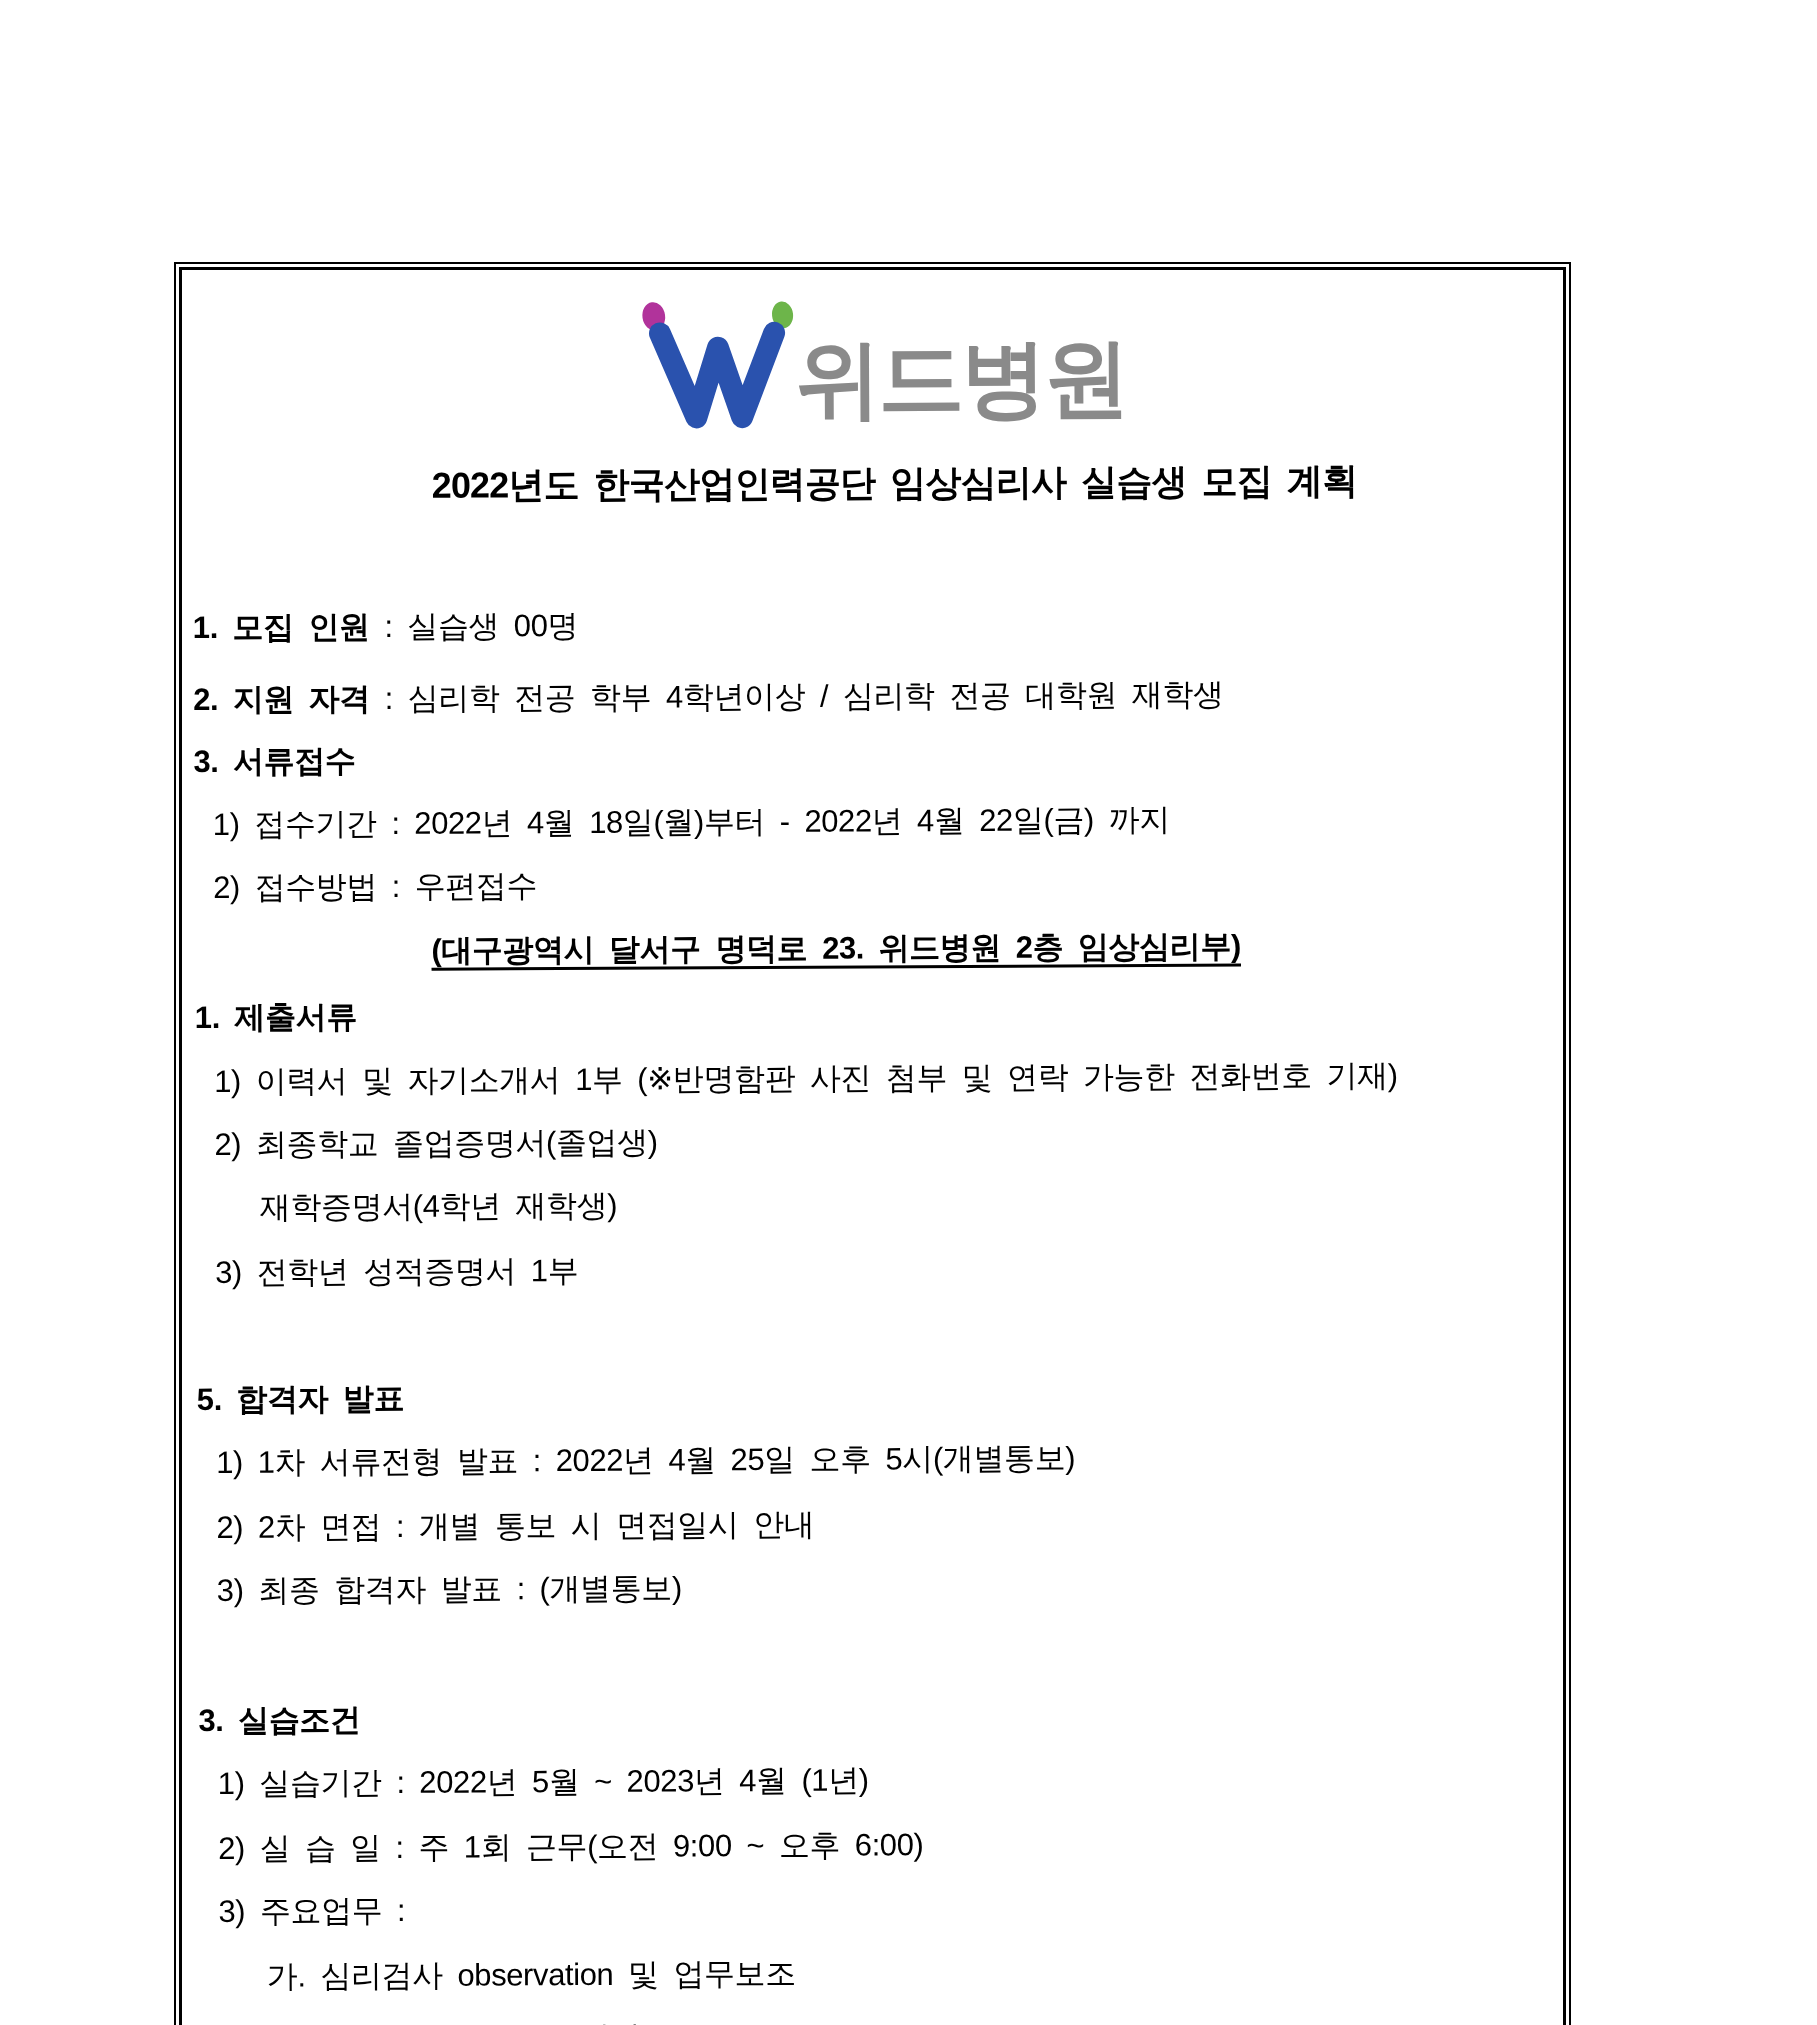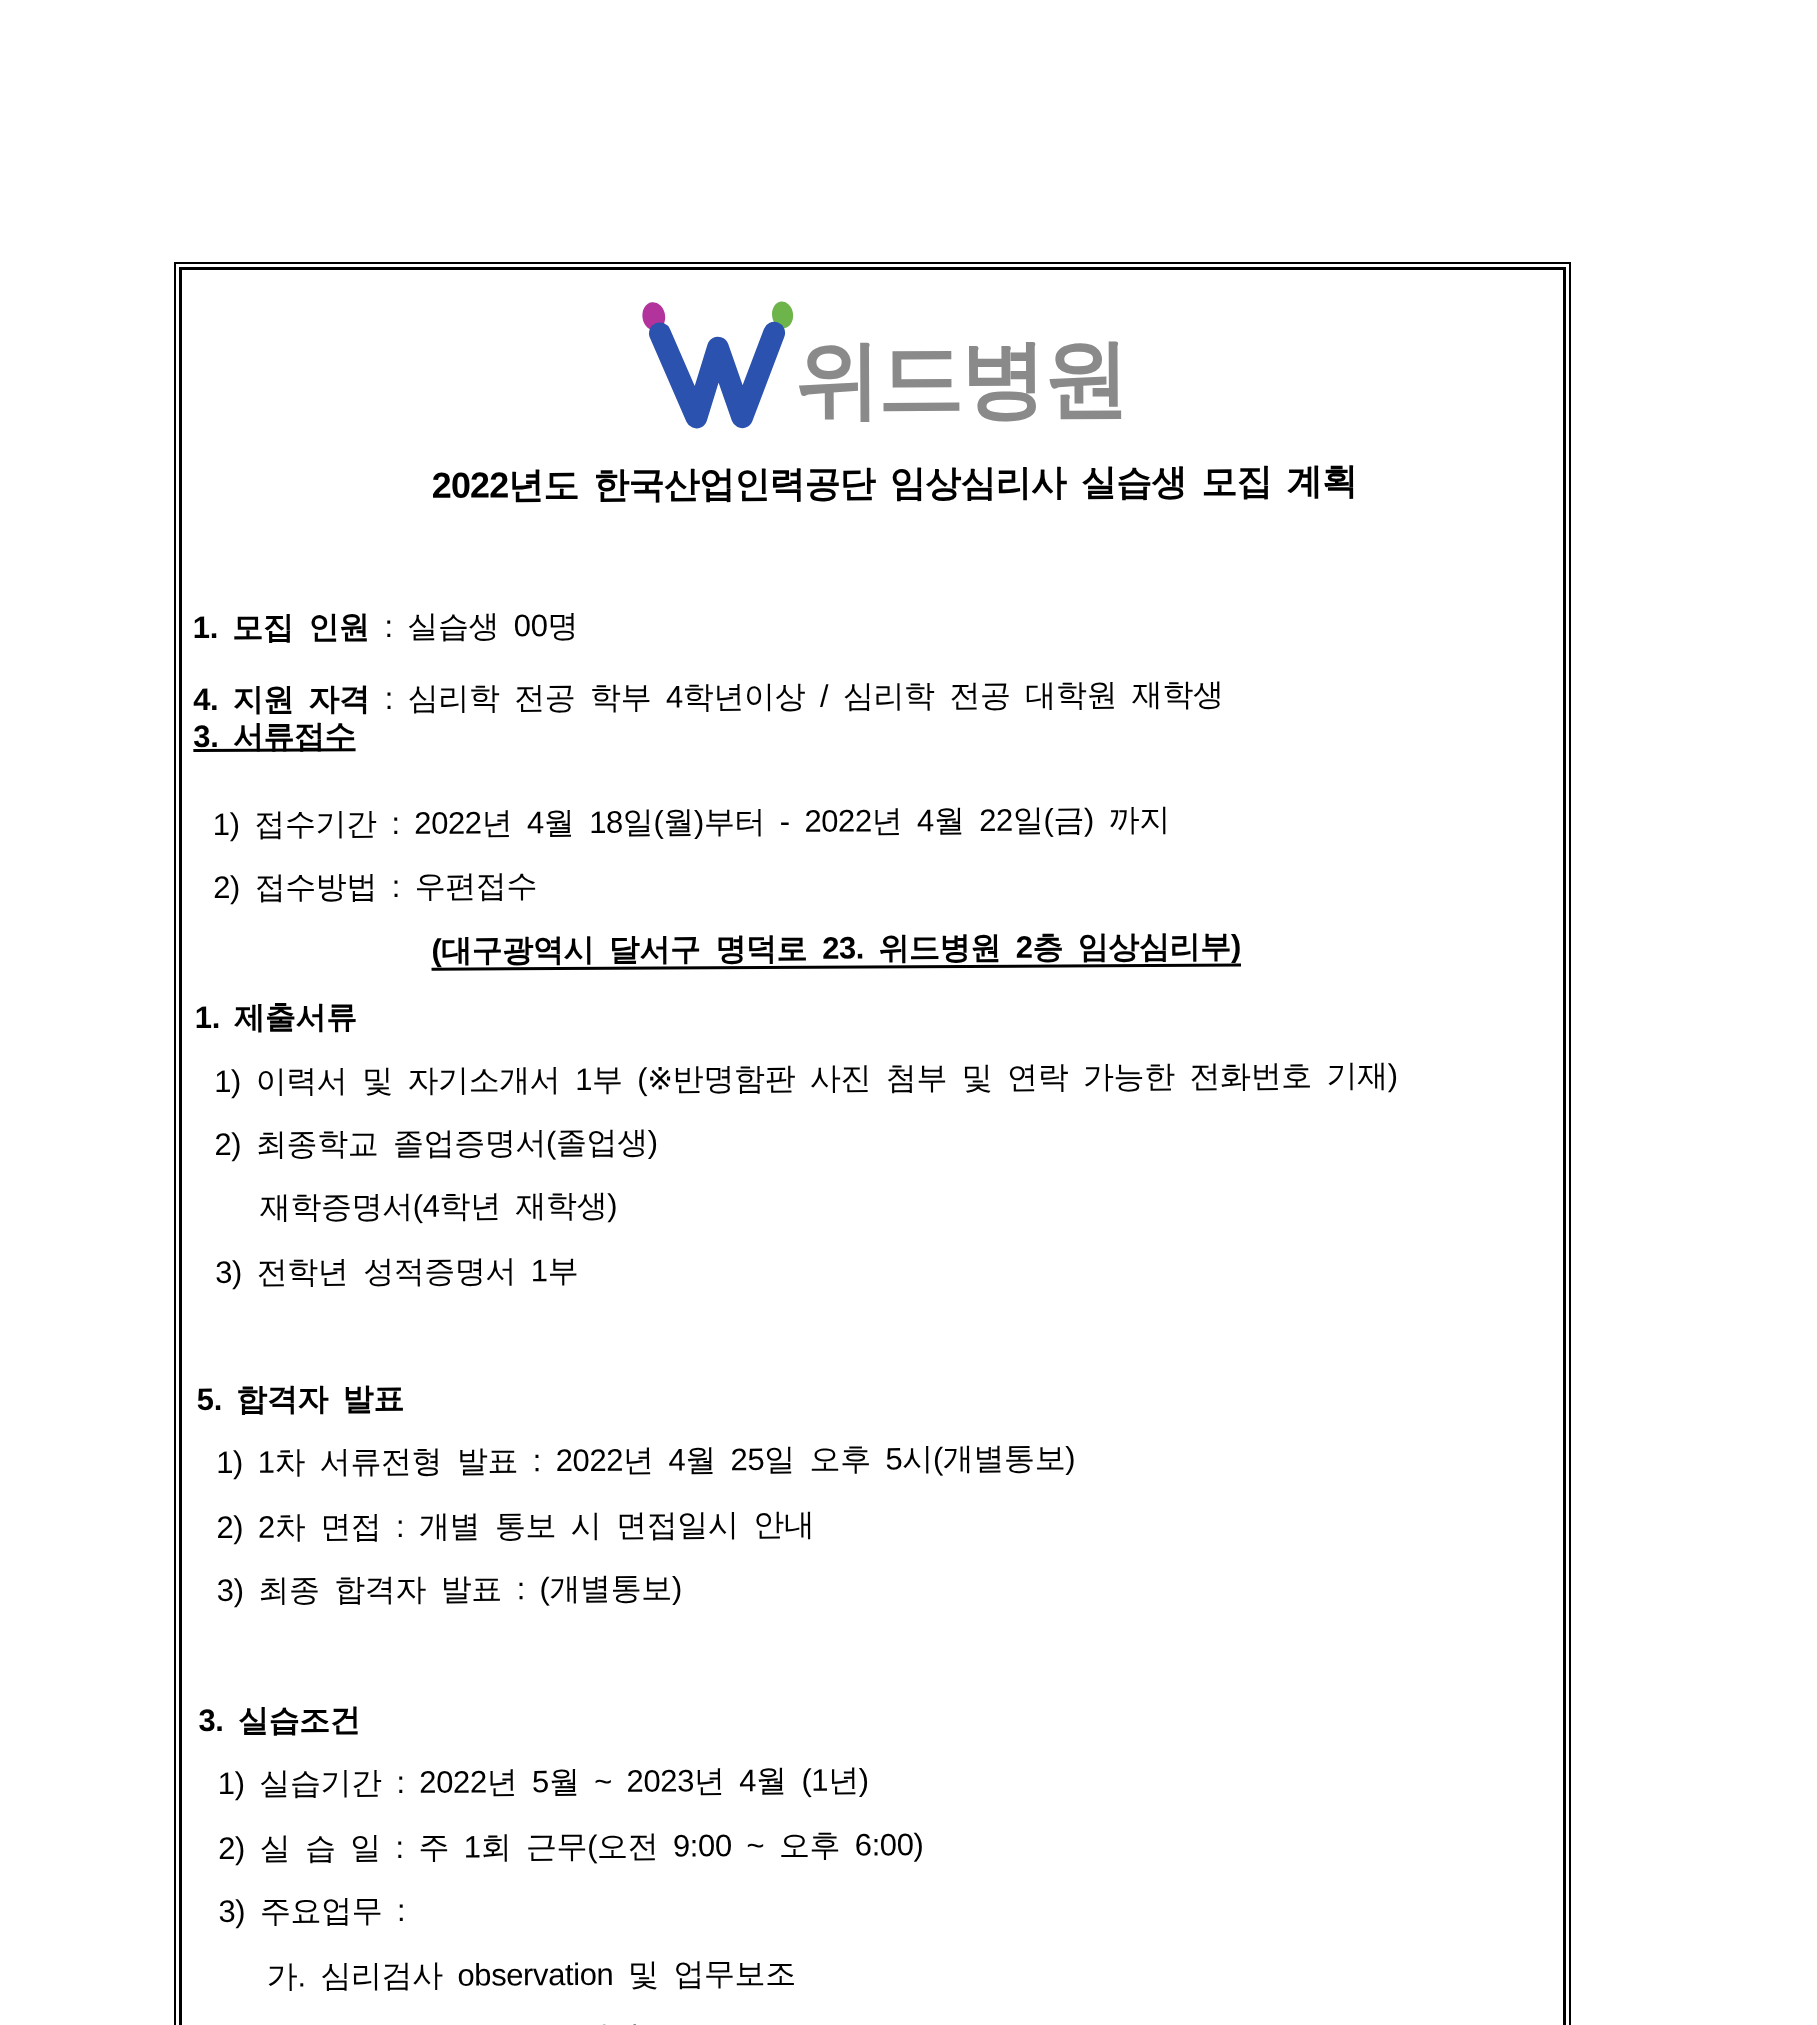--- a/index.html
+++ b/index.html
@@ -63,23 +63,23 @@
         <ellipse cx="369" cy="44" rx="26" ry="33" fill="#6db54a" transform="rotate(-6 369 44)"></ellipse>
         <polyline points="66,88 155,296 209,124 268,296 348,88" fill="none" stroke="#2a52ae" stroke-width="54" stroke-linecap="round" stroke-linejoin="round"></polyline>
       </svg>
       <span class="logo-name">위드병원</span>
     </div>
 
     <h1 class="title">2022년도 한국산업인력공단 임상심리사 실습생 모집 계획</h1>
 
     <div class="line" style="top:595px;left:192px;"><span class="b">1. 모집 인원</span><span> : 실습생 00명</span></div>
 
-    <div class="line" style="top:667px;left:192px;"><span class="b">4. 지원 자격</span><span> : 심리학 전공 학부 4학년이상 / 심리학 전공 대학원 재학생</span></div>
+    <div class="line" style="top:667px;left:192px;"><span class="b">2. 지원 자격</span><span> : 심리학 전공 학부 4학년이상 / 심리학 전공 대학원 재학생</span></div>
 
-    <div class="line b" style="top:704px;left:192px;text-decoration:underline;">3. 서류접수</div>
+    <div class="line b" style="top:729px;left:192px;">3. 서류접수</div>
     <div class="line" style="top:792px;left:211px;">1) 접수기간 : 2022년 4월 18일(월)부터 - 2022년 4월 22일(금) 까지</div>
     <div class="line" style="top:855px;left:211px;">2) 접수방법 : 우편접수</div>
     <div class="line b ul" style="top:919px;left:429px;">(대구광역시 달서구 명덕로 23. 위드병원 2층 임상심리부)</div>
 
     <div class="line b" style="top:985px;left:192px;">1. 제출서류</div>
     <div class="line" style="top:1049px;left:211px;">1) 이력서 및 자기소개서 1부 (※반명함판 사진 첨부 및 연락 가능한 전화번호 기재)</div>
     <div class="line" style="top:1112px;left:211px;">2) 최종학교 졸업증명서(졸업생)</div>
     <div class="line" style="top:1175px;left:256px;">재학증명서(4학년 재학생)</div>
     <div class="line" style="top:1240px;left:211px;">3) 전학년 성적증명서 1부</div>
 

